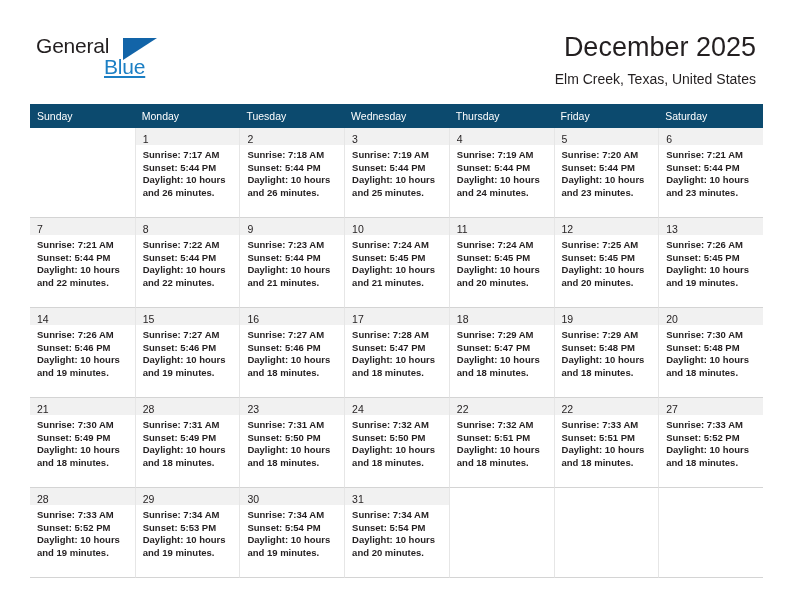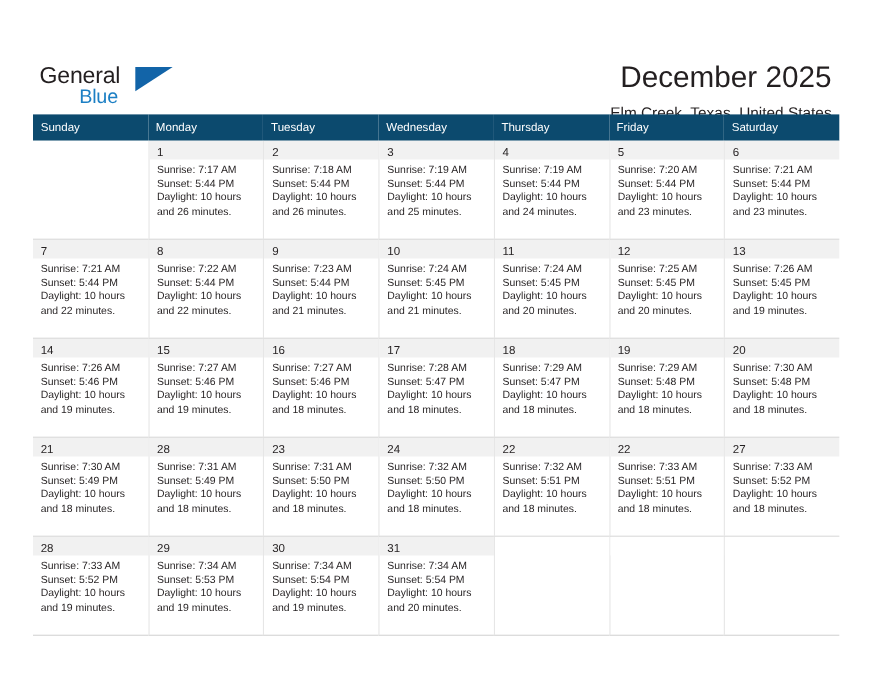--- a/index.html
+++ b/index.html
@@ -22,46 +22,46 @@
     box-sizing: border-box;
   }
 
   
   .header {
     position: absolute;
     left: 0;
     top: 0;
     width: 792px;
     height: 100px;
-    margin-top: 23px;
   }
   .brand {
     position: absolute;
     left: 36px;
     top: 34px;
     width: 150px;
     height: 50px;
   }
   .brand-general {
     position: absolute;
     left: 0;
     top: 0;
     font-size: 21px;
     letter-spacing: -0.2px;
     color: #231f20;
     font-family: "Liberation Sans", sans-serif;
   }
   .brand-blue {
     position: absolute;
-    left: 36px;
+    left: 68px;
     top: 21px;
-    font-size: 18px;
+    font-size: 21px;
     letter-spacing: -0.2px;
     color: #1c7fc4;
     font-family: "Liberation Sans", sans-serif;
+    text-decoration: underline;
   }
   .brand-triangle {
     position: absolute;
     left: 87px;
     top: 4px;
     width: 0;
     height: 0;
     border-left: 34px solid #1264a8;
     border-bottom: 22px solid transparent;
   }
@@ -136,20 +136,21 @@
     padding: 1px 0 0 7px;
     box-sizing: border-box;
   }
   .daynum {
     font-size: 10.5px;
     color: #231f20;
     line-height: 15px;
   }
   .cell-body {
     padding: 4px 5px 0 7px;
+    font-weight: bold;
   }
   .cell-line {
     font-size: 9.5px;
     line-height: 12.6px;
     color: #231f20;
     white-space: nowrap;
   }
 </style>
 </head>
 <body>

